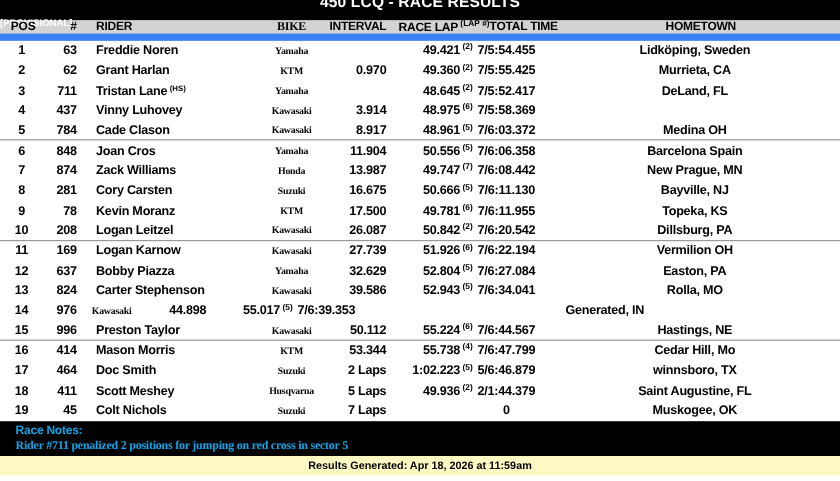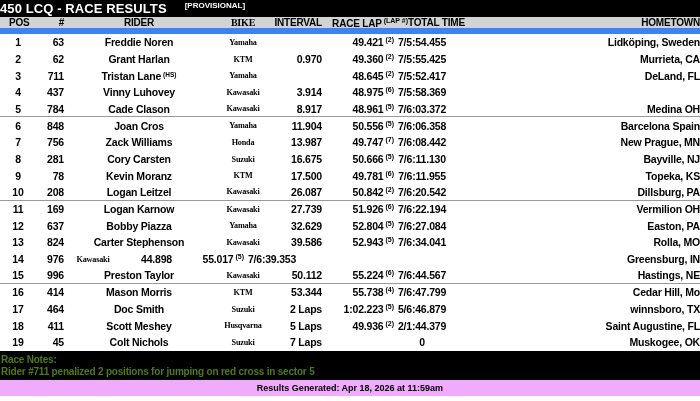--- a/index.html
+++ b/index.html
@@ -10,21 +10,21 @@
     font-family: "Liberation Sans", sans-serif;
     font-weight: 700;
     color: #000;
     overflow: hidden;
     position: relative;
     letter-spacing: -0.2px;
   }
   
   .titlebar {
     height: 17px; background: #000; color: #fff;
-    display: flex; align-items: center; justify-content: flex-start; gap: 18px;
+    display: flex; align-items: center; justify-content: center; gap: 5px; flex-direction: column;
   }
   .title-main { font-size: 13px; letter-spacing: 0.1px; }
   .title-tag  { font-size: 8px; align-self: flex-start; margin-top: 1px; letter-spacing: 0; }
   
   .colhead {
     height: 17px; background: #d3d3d3;
     border-bottom: 6px solid #3b82f6;
     display: flex; align-items: center;
     font-size: 10px;
   }
@@ -32,43 +32,43 @@
   .rows { }
   .row {
     height: 16.68px;
     display: flex; align-items: center;
     font-size: 10.5px;
   }
   .row.group-end { border-bottom: 1px solid #999; }
   .c { white-space: nowrap; }
   .pos      { width: 36px;  text-align: center; }
   .num      { width: 28px;  text-align: right; }
-  .rider    { width: 150px; text-align: center; padding-left: 0; }
+  .rider    { width: 150px; text-align: left; padding-left: 16px; }
   .bike     { width: 58px;  text-align: center; font-family: Liberation Serif, serif; }
   .row .bike { font-size: 8.2px; }
   .interval { width: 50px;  text-align: right; }
   .bestlap  { width: 72px;  text-align: right; }
   .total    { width: 56px;  text-align: center; }
-  .hometown { flex: 1; text-align: right; padding-left: 8px; }
+  .hometown { flex: 1; text-align: center; padding-left: 8px; }
   .colhead .pos { text-align: left; padding-left: 9px; }
   .colhead .bestlap { width: 86px; }
   .colhead .total   { width: 52px; text-align: right; }
   .sup { font-size: 7px; vertical-align: 4px; margin-left: 2px; letter-spacing: 0; }
   .ridernote { font-size: 6.5px; vertical-align: 3px; margin-left: 2px; letter-spacing: 0; }
   
   .notes {
-    height: 29px; background: #000; color: #4d7c0f;
+    height: 29px; background: #000; color: #0ea5e9;
     display: flex; flex-direction: column; justify-content: center;
-    padding-left: 1px; gap: 1px;
+    padding-left: 13px; gap: 1px;
   }
   .notes-label { font-size: 10px; }
-  .notes-text  { font-size: 10px; }
+  .notes-text  { font-size: 10px; font-family: Liberation Serif, serif; }
   
   .generated {
-    height: 16px; background: #f0abfc; color: #000;
+    height: 16px; background: #fef9c3; color: #000;
     display: flex; align-items: center; justify-content: center;
     font-size: 9px; letter-spacing: 0;
   }
 </style>
 </head>
 <body>
 
 <div class="screen">
 
   <div class="titlebar">
@@ -142,21 +142,21 @@
         <div class="c num">848</div>
         <div class="c rider">Joan Cros</div>
         <div class="c bike">Yamaha</div>
         <div class="c interval">11.904</div>
         <div class="c bestlap">50.556<span class="sup">(5)</span></div>
         <div class="c total">7/6:06.358</div>
         <div class="c hometown">Barcelona Spain</div>
       </div>
       <div class="row">
         <div class="c pos">7</div>
-        <div class="c num">756</div>
+        <div class="c num">874</div>
         <div class="c rider">Zack Williams</div>
         <div class="c bike">Honda</div>
         <div class="c interval">13.987</div>
         <div class="c bestlap">49.747<span class="sup">(7)</span></div>
         <div class="c total">7/6:08.442</div>
         <div class="c hometown">New Prague, MN</div>
       </div>
       <div class="row">
         <div class="c pos">8</div>
         <div class="c num">281</div>
@@ -217,21 +217,21 @@
         <div class="c total">7/6:34.041</div>
         <div class="c hometown">Rolla, MO</div>
       </div>
       <div class="row">
         <div class="c pos">14</div>
         <div class="c num">976</div>
         <div class="c bike">Kawasaki</div>
         <div class="c interval">44.898</div>
         <div class="c bestlap">55.017<span class="sup">(5)</span></div>
         <div class="c total">7/6:39.353</div>
-        <div class="c hometown">Greensburg, IN</div>
+        <div class="c hometown">Generated, IN</div>
       </div>
       <div class="row group-end">
         <div class="c pos">15</div>
         <div class="c num">996</div>
         <div class="c rider">Preston Taylor</div>
         <div class="c bike">Kawasaki</div>
         <div class="c interval">50.112</div>
         <div class="c bestlap">55.224<span class="sup">(6)</span></div>
         <div class="c total">7/6:44.567</div>
         <div class="c hometown">Hastings, NE</div>

